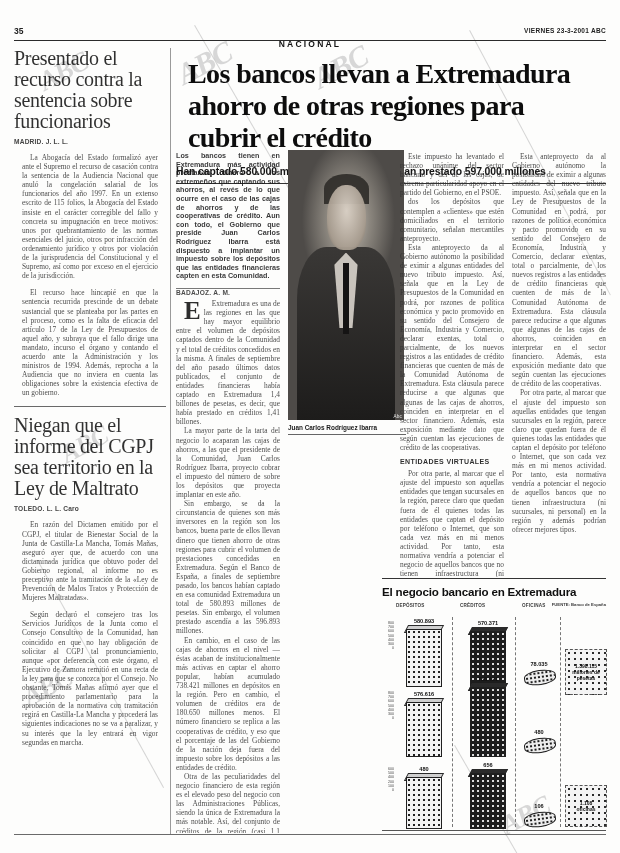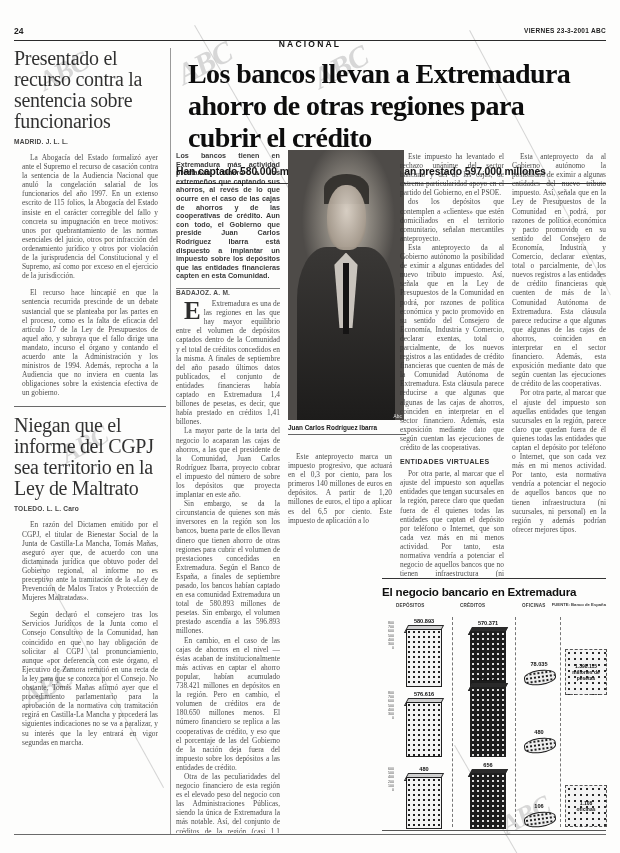--- a/index.html
+++ b/index.html
@@ -136,21 +136,21 @@
   <div class="wm-line" style="left:455px;top:745px;width:180px;transform:rotate(60deg);"></div>
   <div class="wm" style="left:176px;top:46px;font-size:30px;transform:rotate(-28deg);">ABC</div>
   <div class="wm" style="left:312px;top:50px;font-size:30px;transform:rotate(-28deg);">ABC</div>
   <div class="wm" style="left:38px;top:56px;font-size:27px;transform:rotate(-28deg);">ABC</div>
   <div class="wm" style="left:22px;top:672px;font-size:27px;transform:rotate(-28deg);">ABC</div>
   <div class="wm" style="left:500px;top:800px;font-size:27px;transform:rotate(-28deg);">ABC</div>
   <div class="wm" style="left:60px;top:430px;font-size:26px;transform:rotate(-28deg);">ABC</div>
 
   <div class="masthead">
     <div class="mh-rule"></div>
-    <div class="mh-folio">24</div>
+    <div class="mh-folio">35</div>
     <div class="mh-section">NACIONAL</div>
     <div class="mh-date">VIERNES 23-3-2001 ABC</div>
   </div>
 
   <div class="vdiv" style="left:170px;"></div>
 
   <div class="col-left faded">
 
     <h2 class="hl-left">Presentado el recurso contra la sentencia sobre funcionarios</h2>
     <div class="byline">
@@ -207,21 +207,20 @@
     </div>
     <p><span class="dropcap">E</span><span>Extremadura es una de las regiones en las que hay mayor equilibrio entre el volumen de depósitos captados dentro de la Comunidad y el total de créditos concedidos en la misma. A finales de septiembre del año pasado últimos datos publicados, el conjunto de entidades financieras había captado en Extremadura 1,4 billones de pesetas, es decir, que había prestado en créditos 1,41 billones.</span></p>
     <p>La mayor parte de la tarta del negocio lo acaparan las cajas de ahorros, a las que el presidente de la Comunidad, Juan Carlos Rodríguez Ibarra, proyecto cobrar el impuesto del número de sobre los depósitos que proyecta implantar en este año.</p>
     <p>Sin embargo, se da la circunstancia de quienes son más inversores en la región son los bancos, buena parte de ellos llevan dinero que tienen ahorro de otras regiones para cubrir el volumen de prestaciones concedidas en Extremadura. Según el Banco de España, a finales de septiembre pasado, los bancos habían captado en esa comunidad Extremadura un total de 580.893 millones de pesetas. Sin embargo, el volumen prestado ascendía a las 596.893 millones.</p>
     <p>En cambio, en el caso de las cajas de ahorros en el nivel — éstas acaban de institucionalmente más activas en captar el ahorro popular, habían acumulado 738.421 millones en depósitos en la región. Pero en cambio, el volumen de créditos era de 180.650 millones menos. El número financiero se replica a las cooperativas de crédito, y eso que el porcentaje de las del Gobierno de la nación deja fuera del impuesto sobre los depósitos a las entidades de crédito.</p>
     <p>Otra de las peculiaridades del negocio financiero de esta región es el elevado peso del negocio con las Administraciones Públicas, siendo la única de Extremadura la más notable. Así, del conjunto de créditos de la región (casi 1,1 billones) un 8,17 por ciento son fondos prestados al sector público, cuando la media nacional se del 3,35 por ciento.</p>
 
   </div>
 
   <div class="mcol faded" style="left:288px;top:452px;width:104px;height:381px;overflow:hidden;">
-    <p>Este anteproyecto marca un impuesto progresivo, que actuará en el 0,3 por ciento, para los primeros 140 millones de euros en depósitos. A partir de 1,20 millones de euros, el tipo a aplicar es del 6,5 por ciento. Este impuesto de aplicación a lo</p>
   </div>
 
   <div class="mcol faded" style="left:400px;top:152px;width:104px;height:425px;overflow:hidden;">
     <p>Este impuesto ha levantado el rechazo unánime del sector bancario y del de las cajas, de extrema particularidad apoyo en el partido del Gobierno, en el PSOE.</p>
     <p>dos los depósitos que contemplen a «clientes» que estén domiciliados en el territorio comunitario, señalan mercantiles anteproyecto.</p>
     <p>Esta anteproyecto da al Gobierno autónomo la posibilidad de eximir a algunas entidades del nuevo tributo impuesto. Así, señala que en la Ley de Presupuestos de la Comunidad en podrá, por razones de política económica y pacto promovido en su sentido del Consejero de Economía, Industria y Comercio, declarar exentas, total o parcialmente, de los nuevos registros a las entidades de crédito financieras que cuenten de más de la Comunidad Autónoma de Extremadura. Esta cláusula parece reducirse a que algunas que algunas de las cajas de ahorros, coinciden en interpretar en el sector financiero. Además, esta exposición mediante dato que según cuentan las ejecuciones de crédito de las cooperativas.</p>
     <div class="subhead">ENTIDADES VIRTUALES</div>
     <p>Por otra parte, al marcar que el ajuste del impuesto son aquellas entidades que tengan sucursales en la región, parece claro que quedan fuera de él quienes todas las entidades que captan el depósito por teléfono o Internet, que son cada vez más en mi menos actividad. Por tanto, esta normativa vendría a potenciar el negocio de aquellos bancos que no tienen infraestructura (ni sucursales, ni personal) en la región y además podrían ofrecer mejores tipos.</p>
   </div>
 

